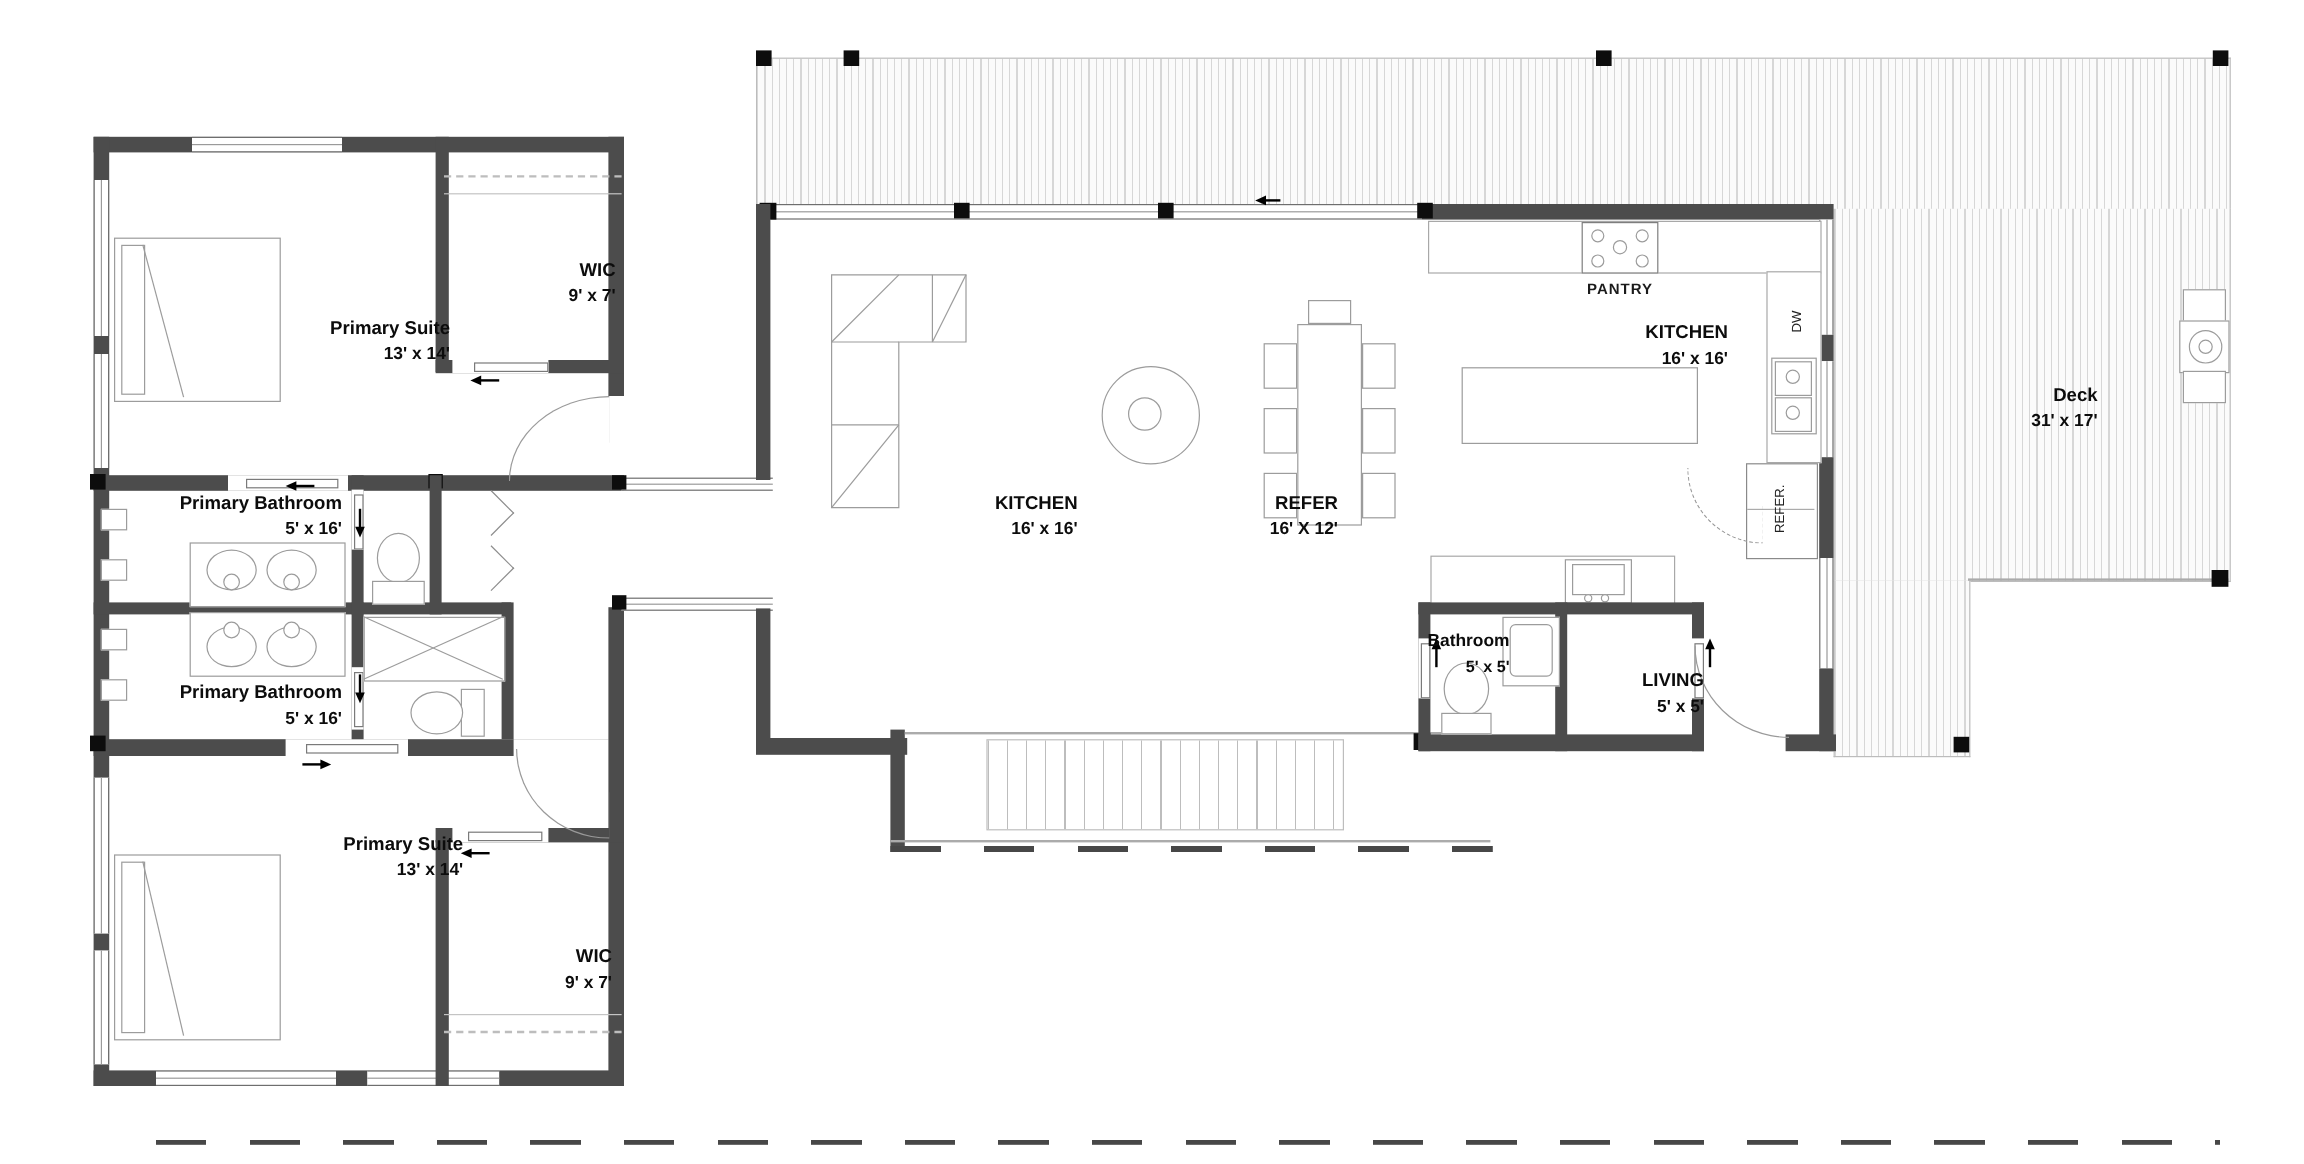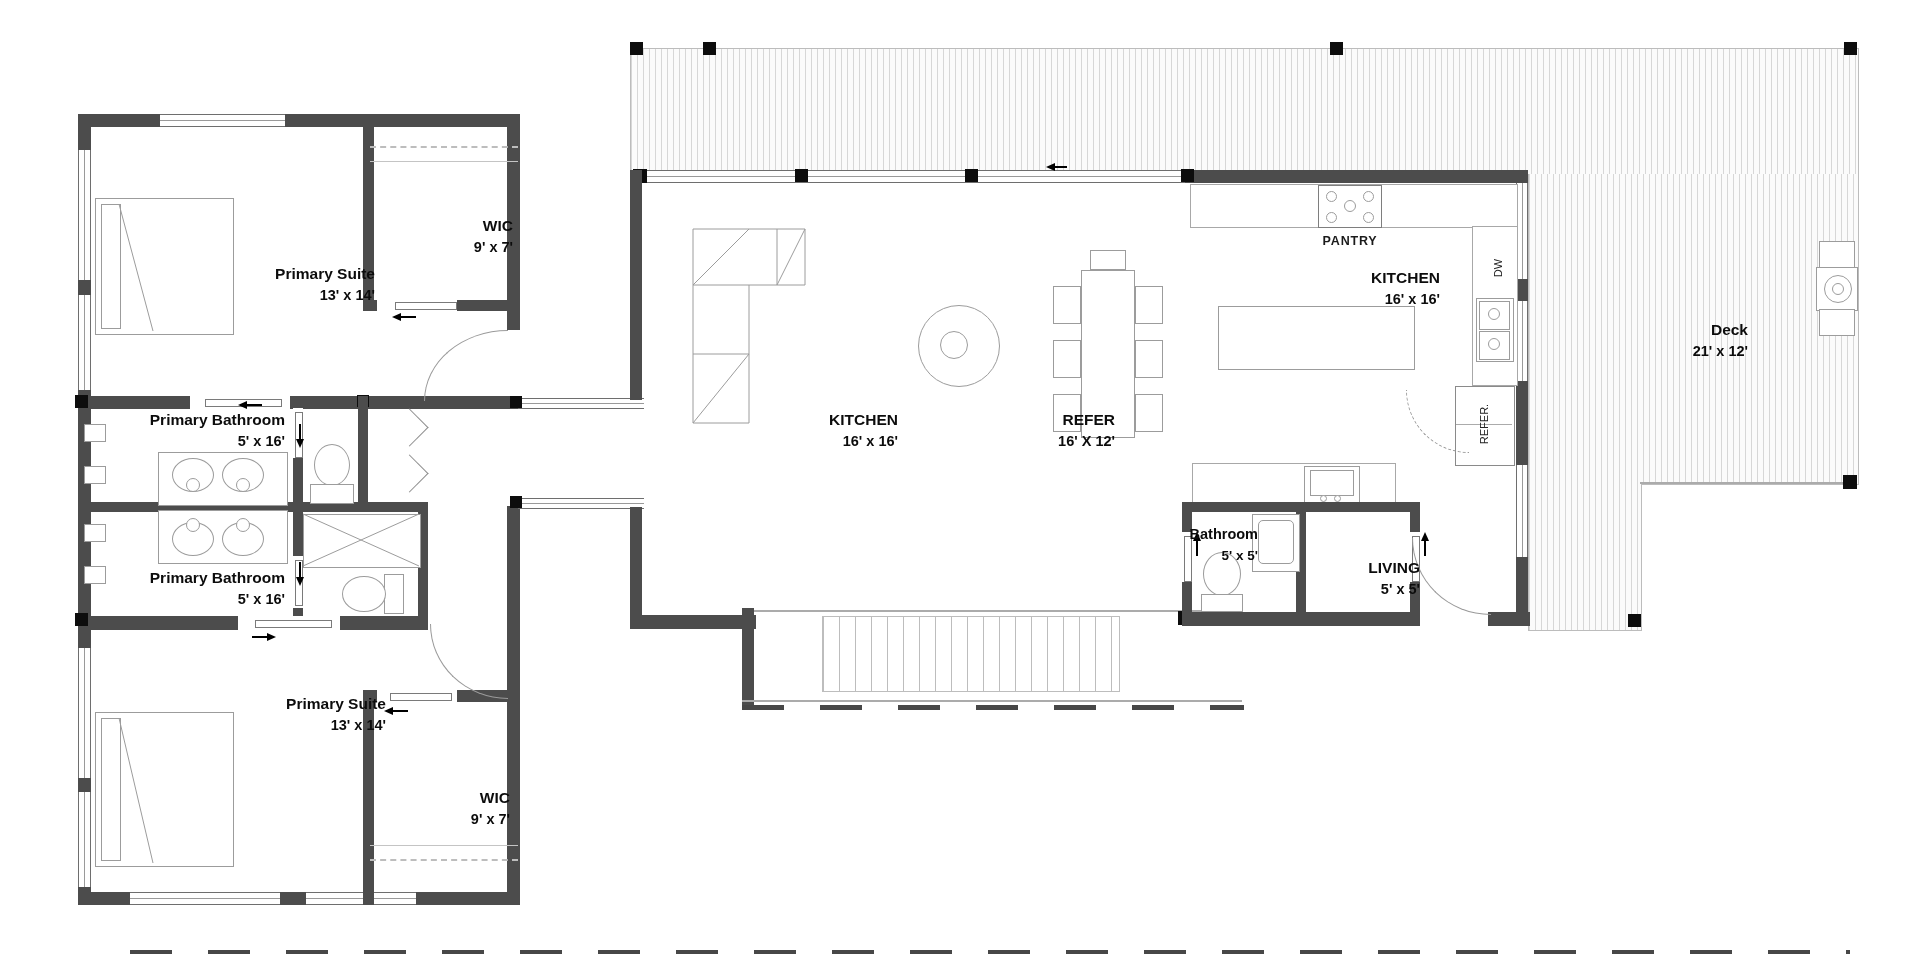--- a/index.html
+++ b/index.html
@@ -309,18 +309,18 @@
     <span class="d">5' x 5'</span>
   </div>
 
   <div class="bx" style="left:1819px;top:241px;width:34px;height:26px"></div>
   <div class="bx" style="left:1816px;top:267px;width:40px;height:42px"></div>
   <div class="ell" style="left:1824px;top:275px;width:26px;height:26px"></div>
   <div class="ell" style="left:1832px;top:283px;width:10px;height:10px"></div>
   <div class="bx" style="left:1819px;top:309px;width:34px;height:25px"></div>
   <div class="lbl" style="left:1618px;top:318px;width:130px">
     <span class="n">Deck</span>
-    <span class="d">21' x 12'</span>
+    <span class="d">31' x 17'</span>
   </div>
 
   <div class="dashline" style="left:130px;top:950px;width:1720px;height:4px"></div>
 
 </div>
 
 </body></html>

